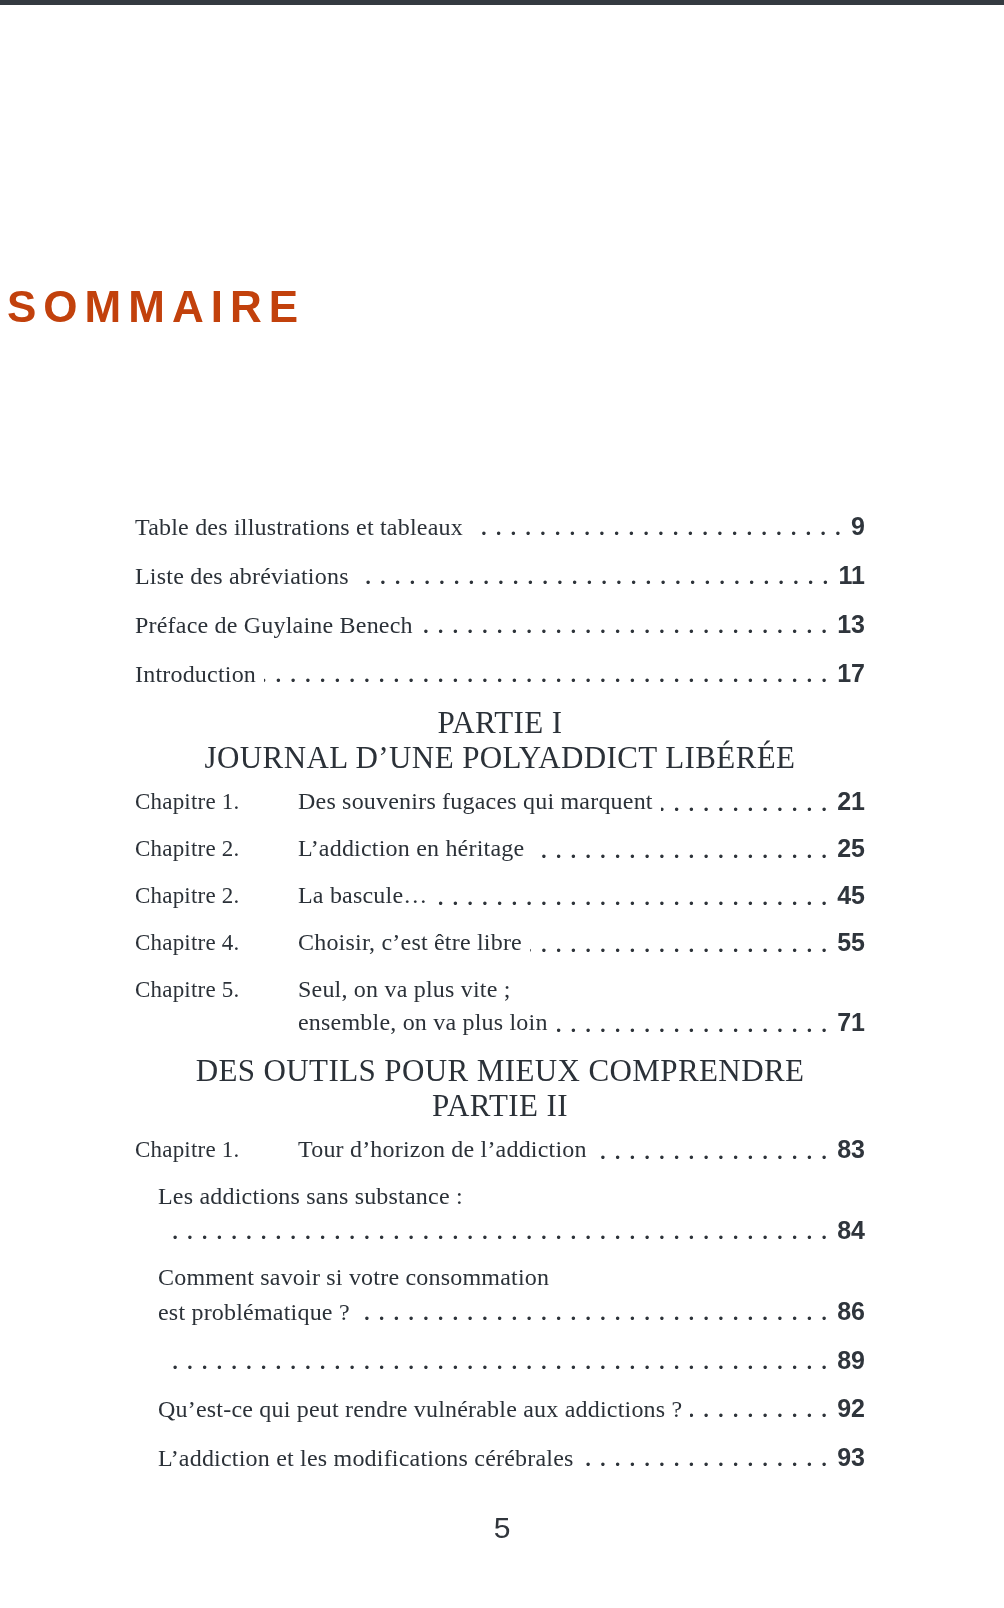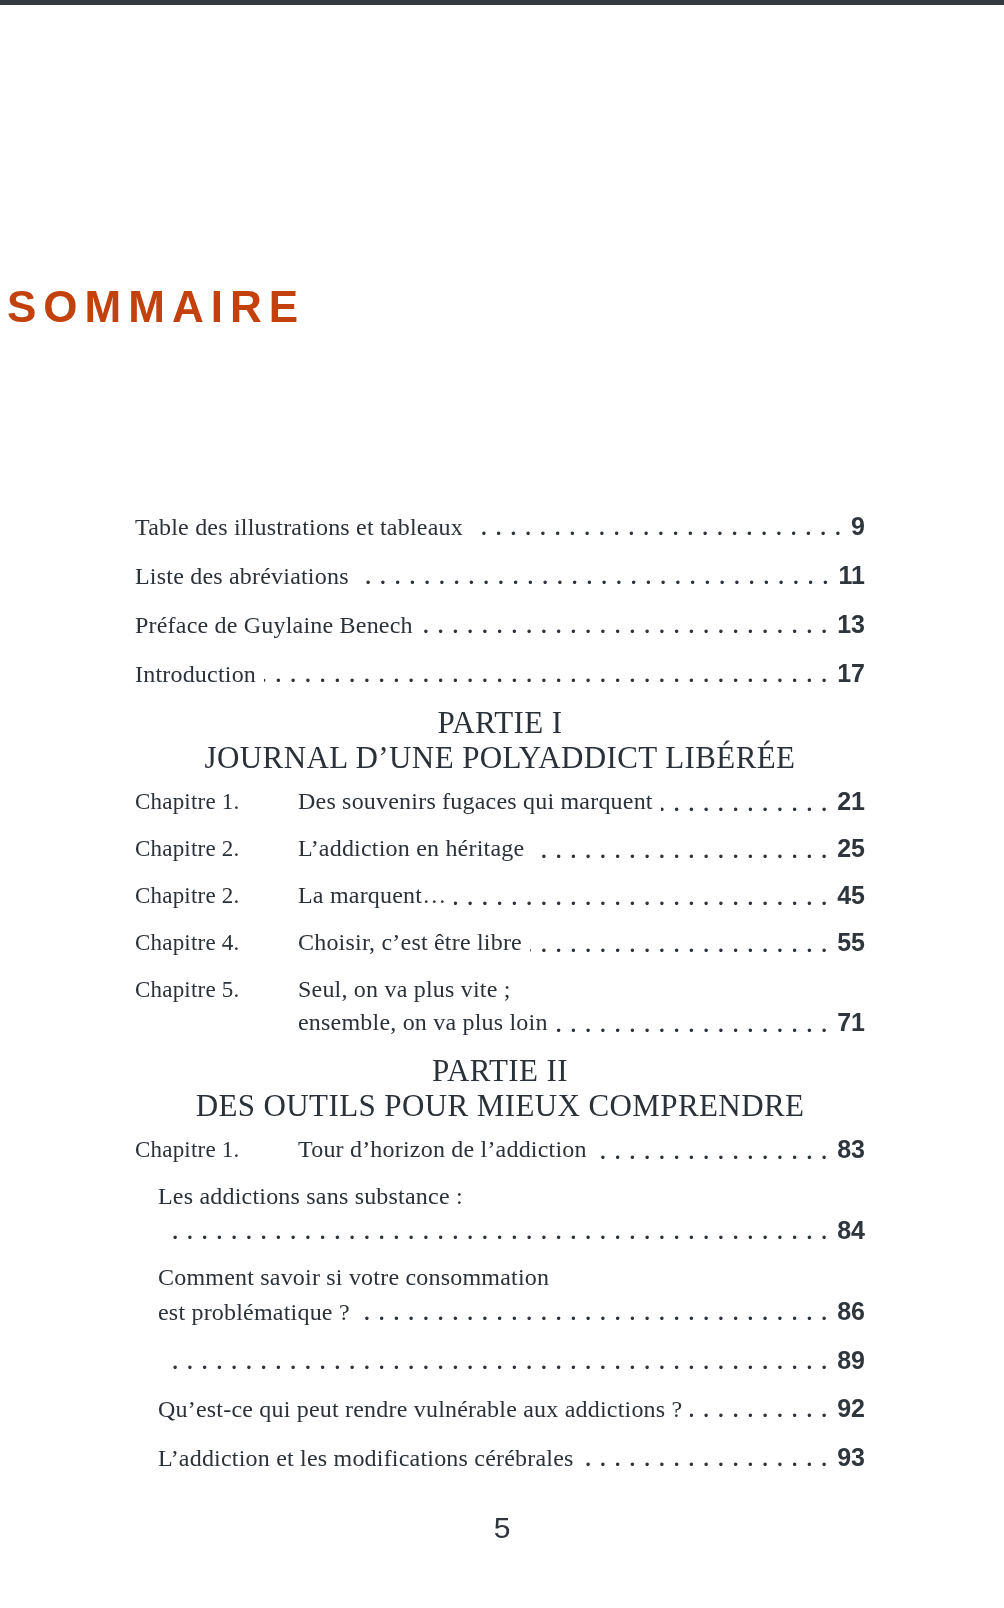--- a/index.html
+++ b/index.html
@@ -148,21 +148,21 @@
           <span class="txt">L’addiction en héritage</span>
           <span class="leader"></span>
           <span class="pg">25</span>
         </div>
       </div>
     </div>
     <div class="chapter">
       <span class="ch-label txt">Chapitre 2.</span>
       <div class="ch-body">
         <div class="ch-line">
-          <span class="txt">La marquent…</span>
+          <span class="txt">La bascule…</span>
           <span class="leader"></span>
           <span class="pg">45</span>
         </div>
       </div>
     </div>
     <div class="chapter">
       <span class="ch-label txt">Chapitre 4.</span>
       <div class="ch-body">
         <div class="ch-line">
           <span class="txt">Choisir, c’est être libre</span>
@@ -179,22 +179,22 @@
         </div>
         <div class="ch-line">
           <span class="txt">ensemble, on va plus loin</span>
           <span class="leader"></span>
           <span class="pg">71</span>
         </div>
       </div>
     </div>
 
     <div class="part-heading">
+      <div>DES OUTILS POUR MIEUX COMPRENDRE</div>
       <div>PARTIE II</div>
-      <div>DES OUTILS POUR MIEUX COMPRENDRE</div>
     </div>
 
     <div class="chapter">
       <span class="ch-label txt">Chapitre 1.</span>
       <div class="ch-body">
         <div class="ch-line">
           <span class="txt">Tour d’horizon de l’addiction</span>
           <span class="leader"></span>
           <span class="pg">83</span>
         </div>

